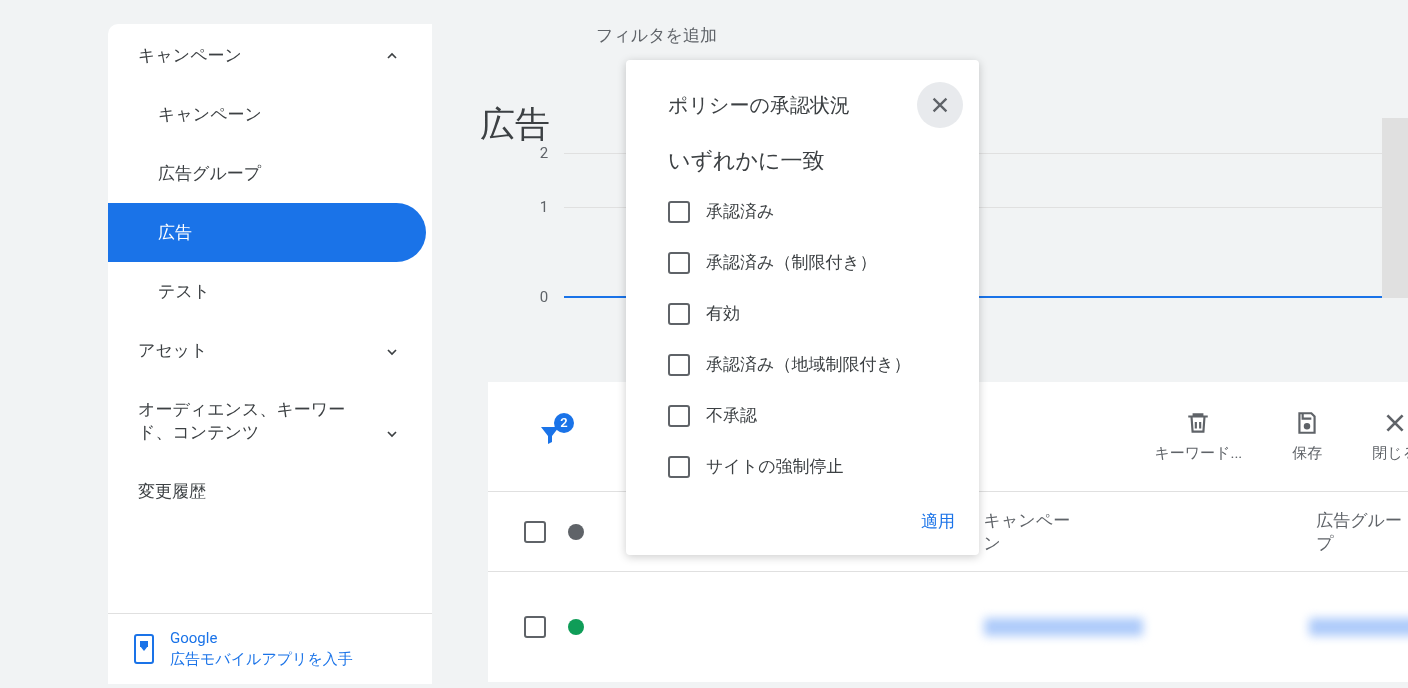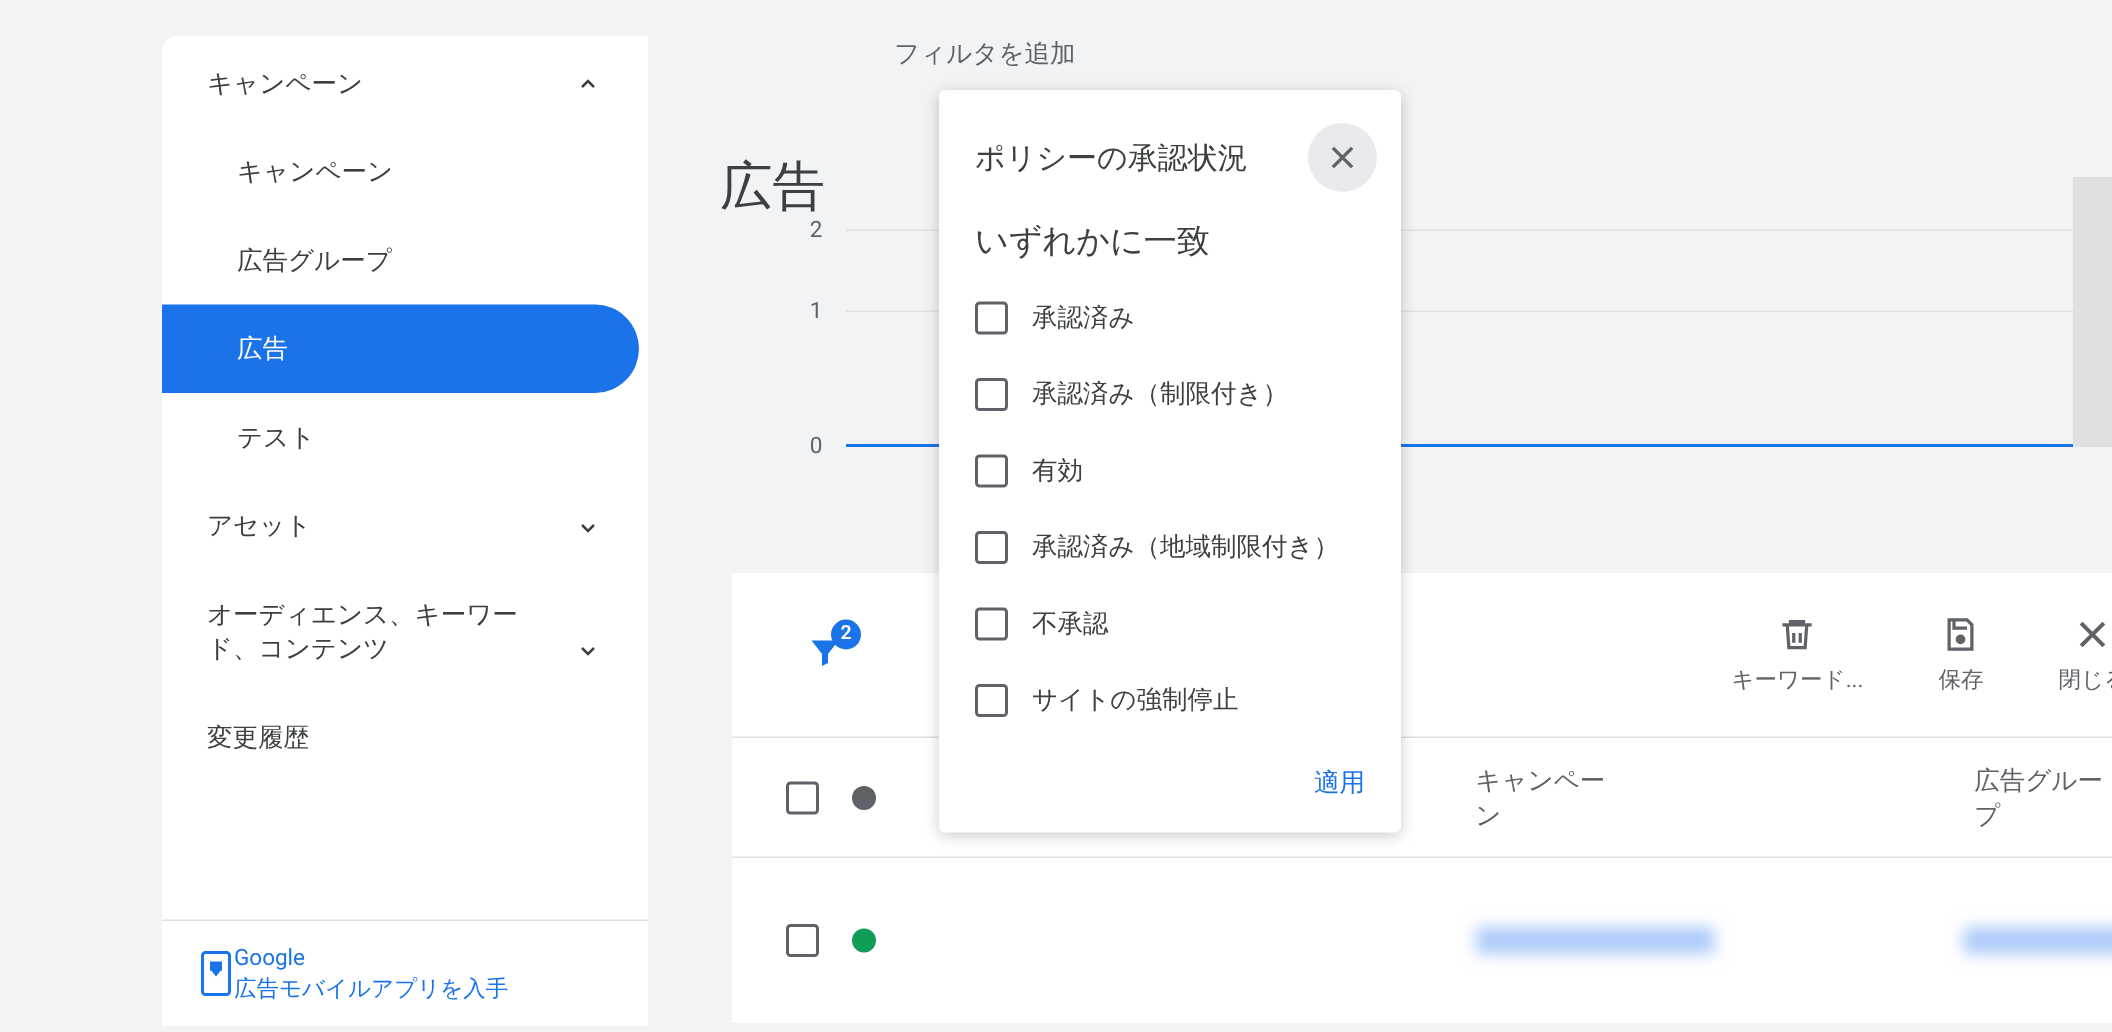--- a/index.html
+++ b/index.html
@@ -59,20 +59,21 @@
       cursor: pointer;
     }
     .sidebar-footer {
       position: absolute;
       bottom: 0;
       left: 0;
       width: 100%;
       padding: 14px 14px 14px 24px;
       display: flex;
       align-items: center;
+      gap: 14px;
       border-top: 1px solid #e0e0e0;
     }
     .footer-text { font-size: 15px; line-height: 1.4; }
     .footer-link { color: #1a73e8; }
     .main-area {
       position: absolute;
       left: 470px;
       top: 24px;
       width: 930px;
       height: 660px;
@@ -181,26 +182,26 @@
       background: linear-gradient(0deg,#aecbfa, #aecbfa);
       height: 18px;
       border-radius: 2px;
       display:inline-block;
     }
     
     .popover {
       position: absolute;
       left: 626px;
       top: 60px;
-      width: 308px;
+      width: 353px;
       background:#fff;
       border-radius: 4px;
       box-shadow: 0 2px 10px rgba(0,0,0,0.2);
       z-index: 100;
-      padding: 22px 0 14px 0;
+      padding: 22px 0 14px 18px;
     }
     .popover-header {
       display:flex;
       justify-content: space-between;
       align-items:center;
       padding: 0 16px 18px 24px;
     }
     .popover-title { font-size: 20px; color:#3c4043;}
     .close-btn {
       width: 46px; height:46px; border-radius:50%;

